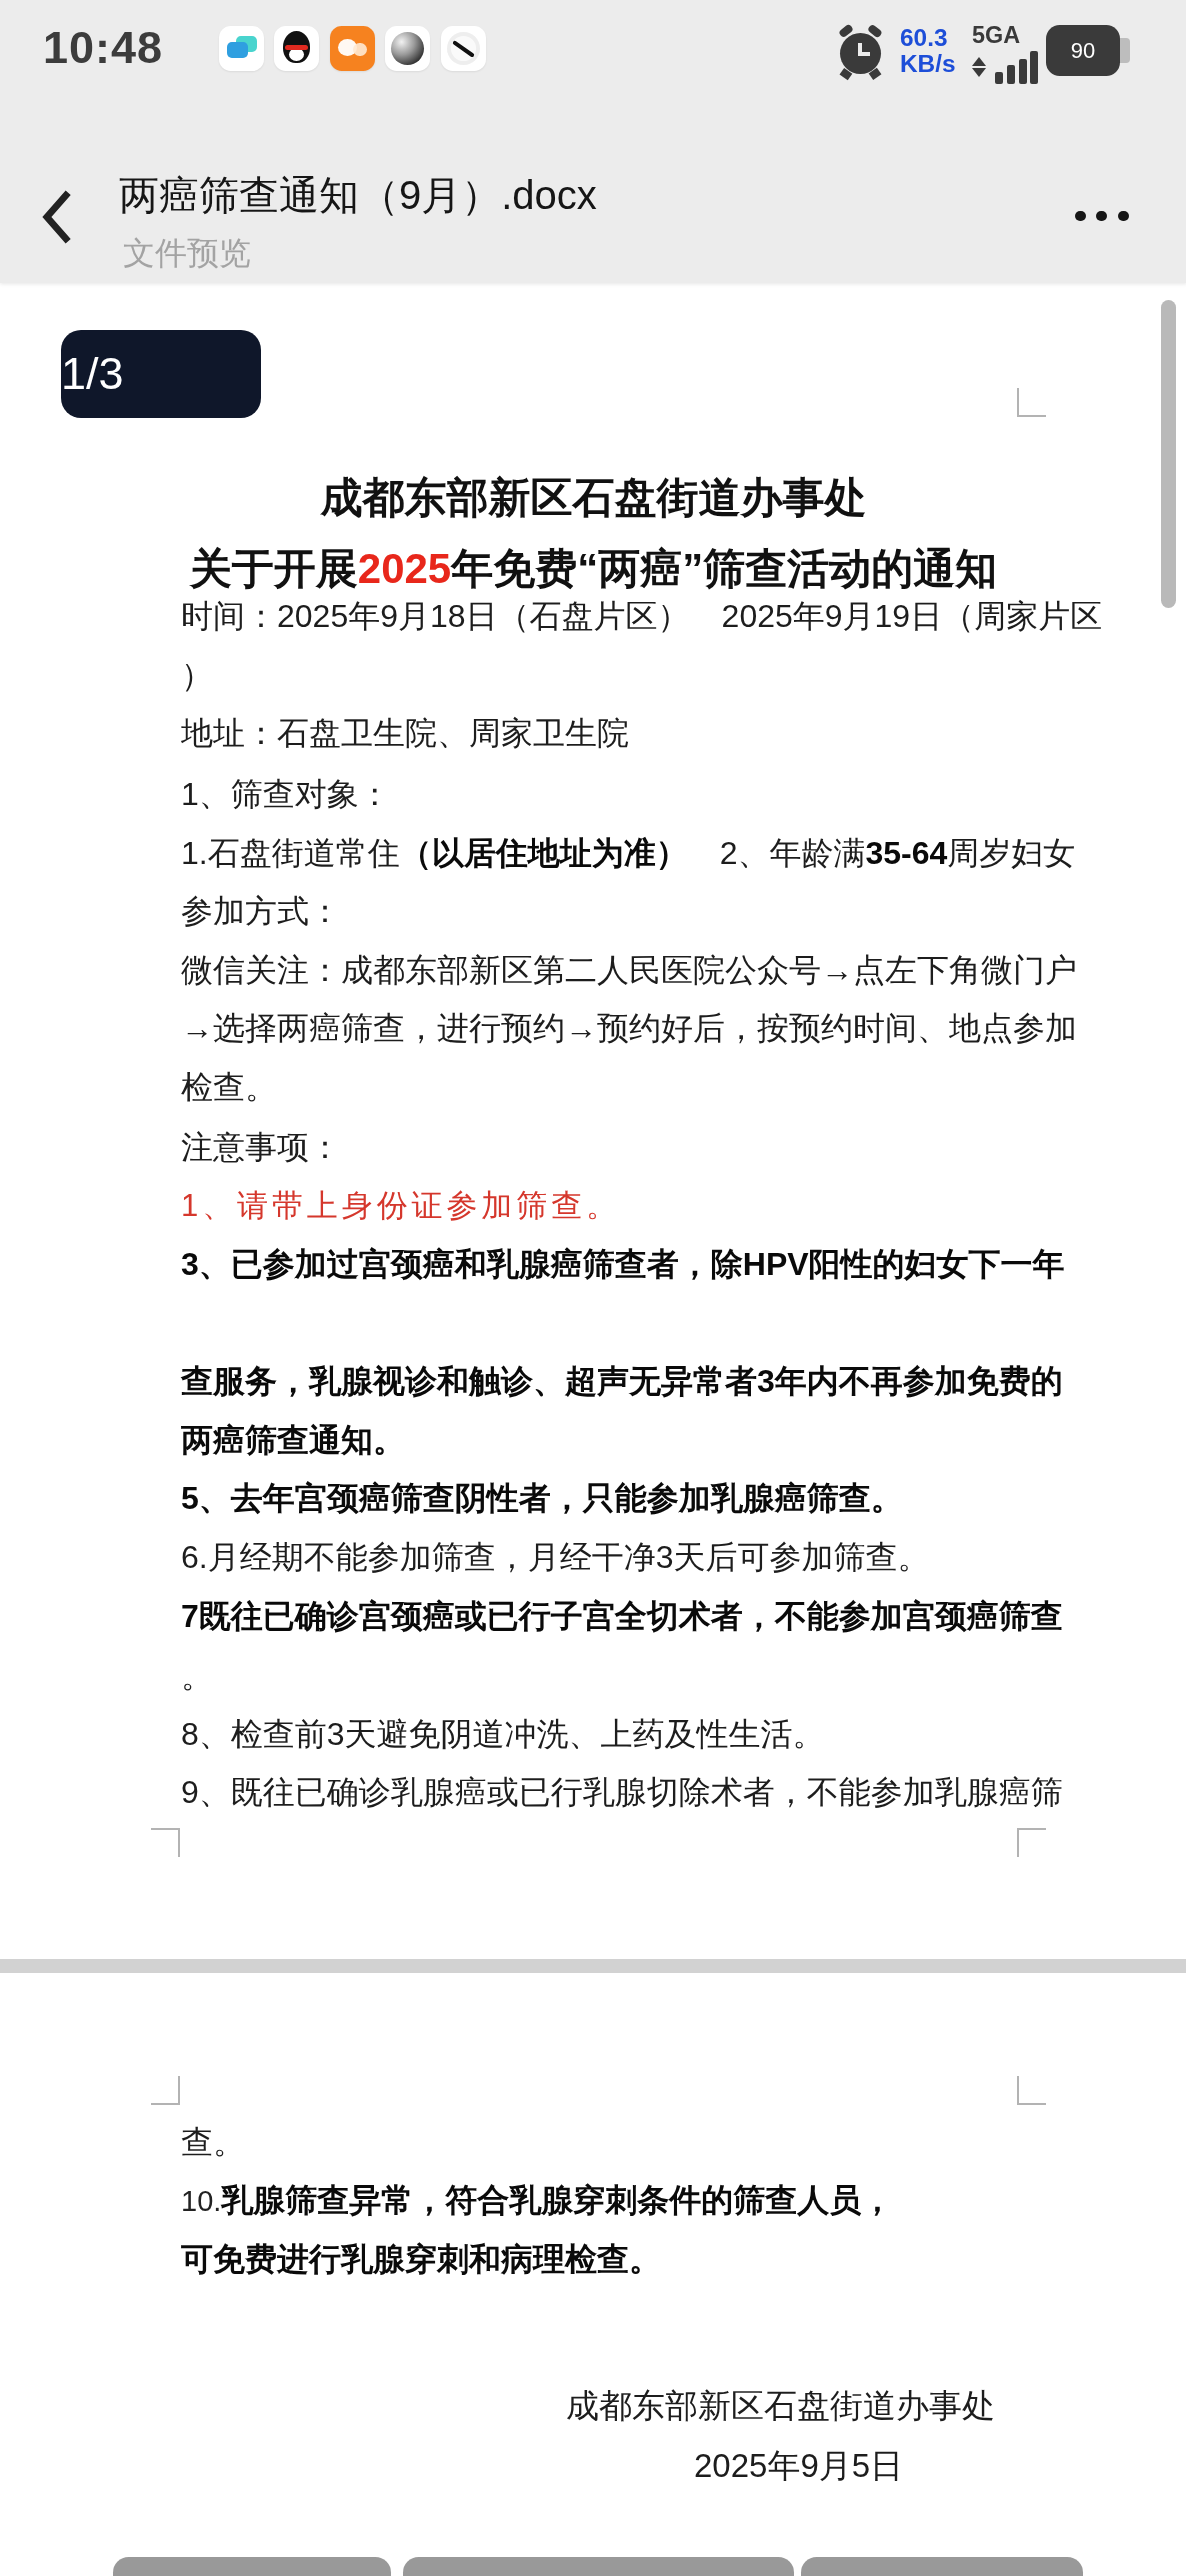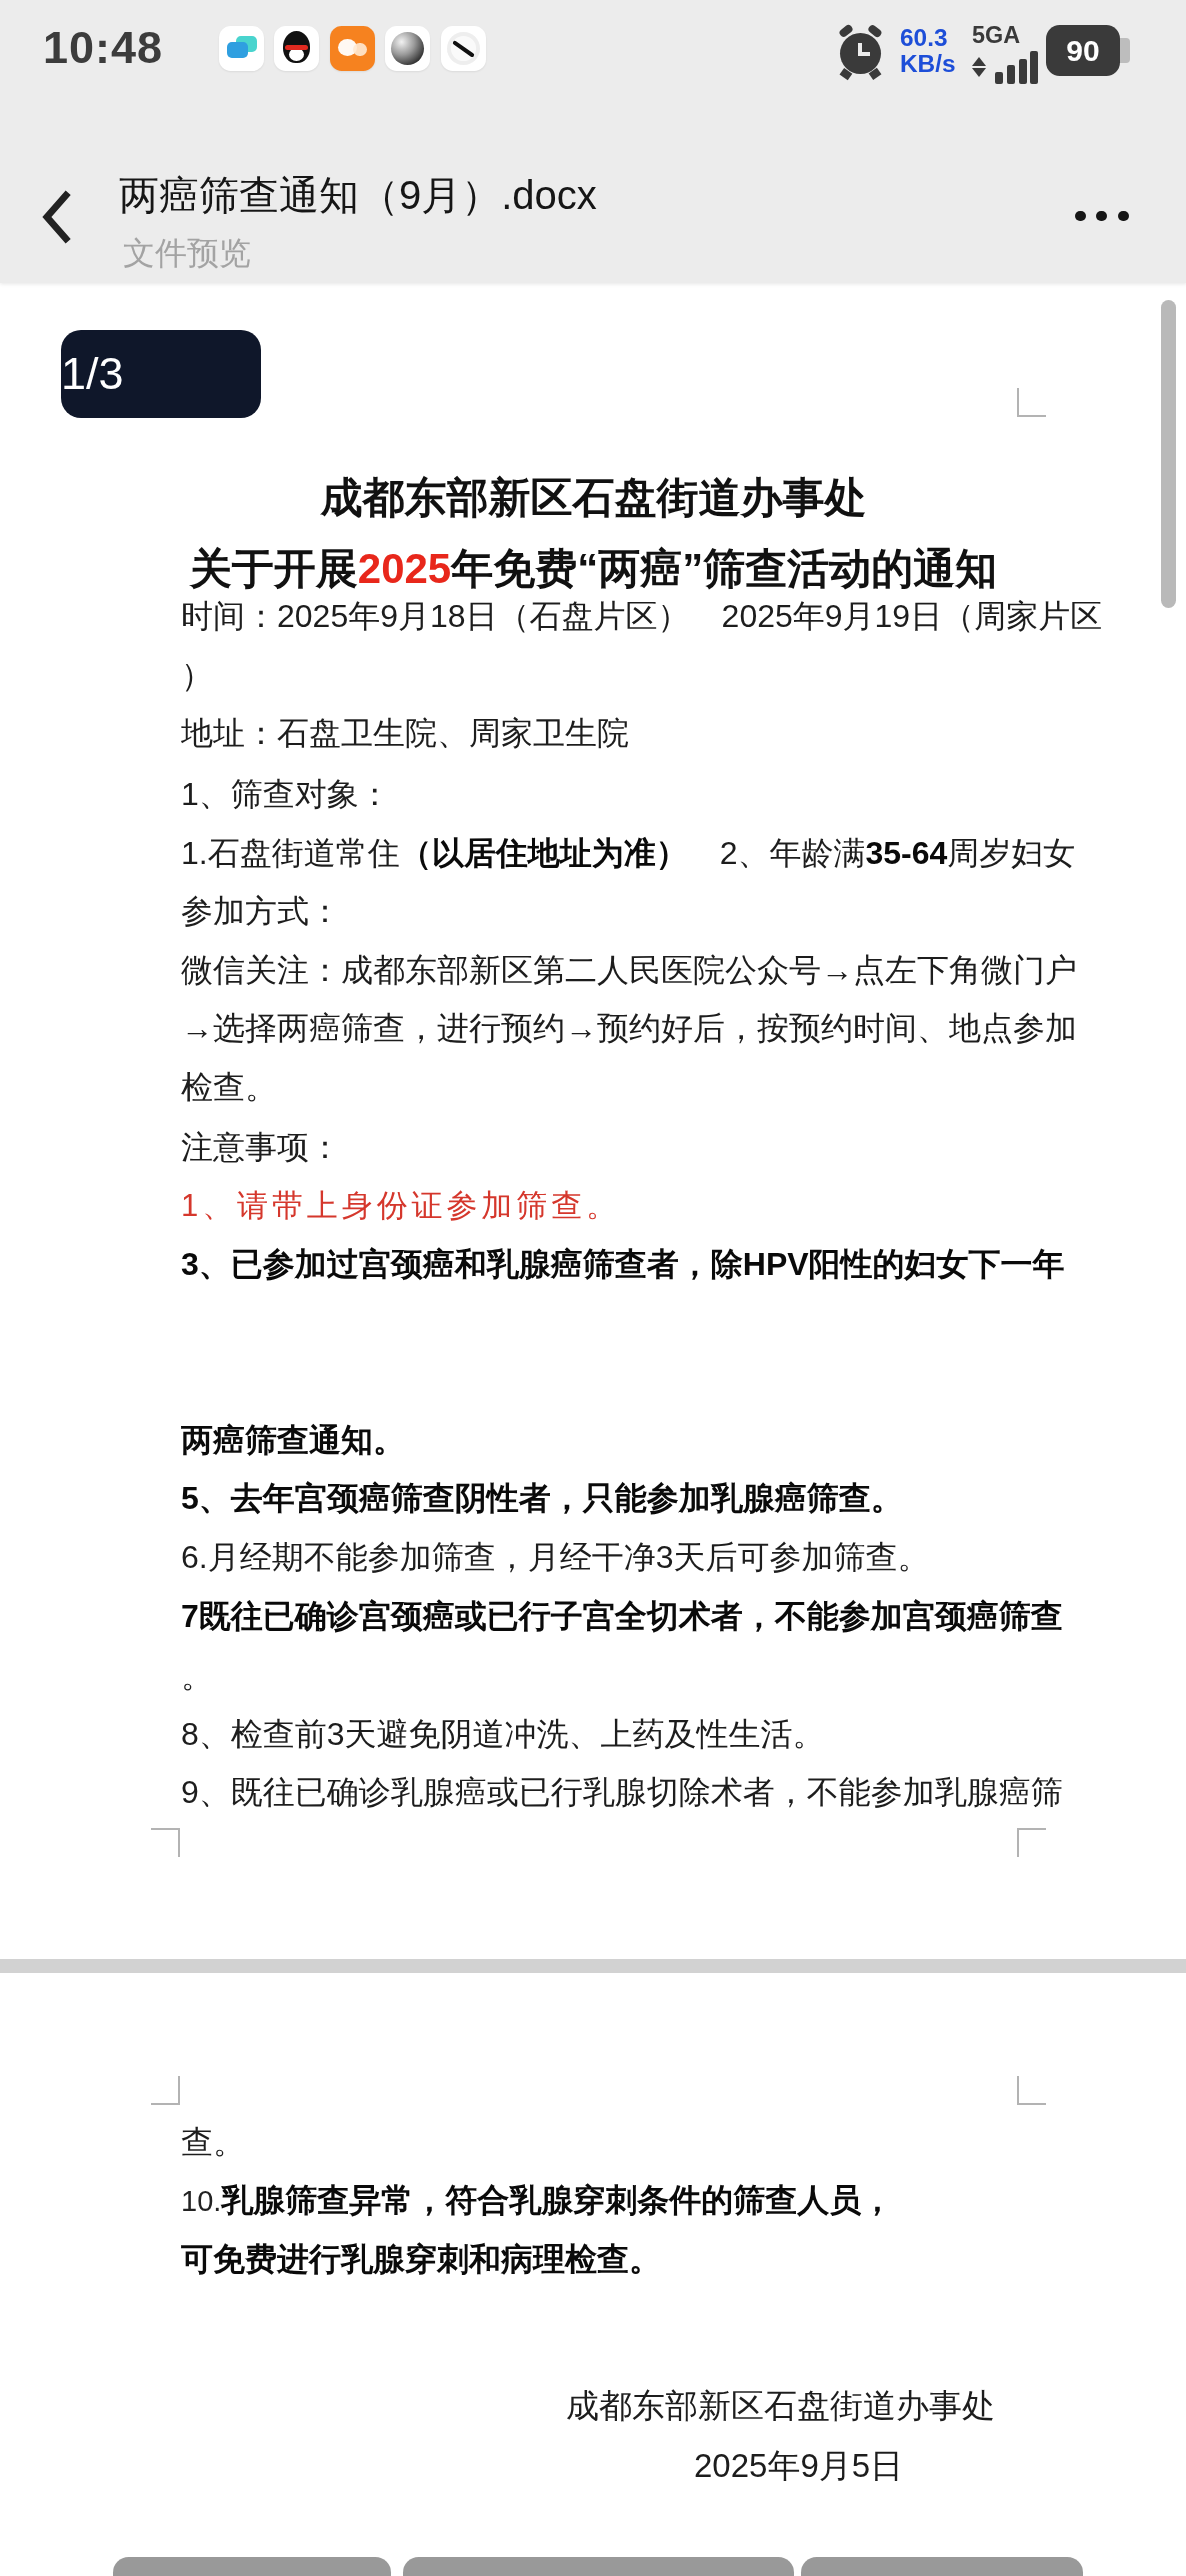--- a/index.html
+++ b/index.html
@@ -37,21 +37,21 @@
   .netspeed{position:absolute;left:900px;top:25px;width:68px;text-align:left;color:#1d4ed8;font-weight:700;font-size:24.4px;line-height:26px;}
   .sig{position:absolute;left:972px;top:21.5px;width:68px;}
   .sig .type{font-size:23.4px;font-weight:700;color:#3a3a3a;}
   .sig .arrows{position:absolute;left:0;top:35px;}
   .sig .up{width:0;height:0;border-left:7.8px solid transparent;border-right:7.8px solid transparent;border-bottom:9.8px solid #3a3a3a;margin-bottom:2.9px;}
   .sig .down{width:0;height:0;border-left:7.8px solid transparent;border-right:7.8px solid transparent;border-top:9.8px solid #3a3a3a;}
   .bars{position:absolute;left:23.4px;top:27px;height:35px;display:flex;align-items:flex-end;gap:3.9px;}
   .bars i{display:block;width:7.8px;background:#3a3a3a;border-radius:2px;}
   .bars .b1{height:11.7px;} .bars .b2{height:18.5px;} .bars .b3{height:25px;} .bars .b4{height:33px;}
 
-  .battery{position:absolute;left:1046px;top:25px;width:74px;height:51px;background:#3a3a3a;border-radius:13.7px;color:#fff;font-size:30px;font-weight:700;text-align:center;line-height:51px;}
+  .battery{position:absolute;left:1046px;top:25px;width:74px;height:51px;background:#3a3a3a;border-radius:13.7px;color:#fff;font-size:22px;font-weight:400;text-align:center;line-height:51px;}
   .battery-nub{position:absolute;left:1120px;top:38px;width:9.8px;height:25px;background:#bdbdbd;border-radius:0 3.9px 3.9px 0;}
 
   
   .back{position:absolute;left:39px;top:187px;width:39px;height:60px;cursor:pointer;}
   .hd-title{position:absolute;left:119px;top:168px;font-size:40px;color:#161616;white-space:nowrap;}
   .hd-sub{position:absolute;left:123px;top:232px;font-size:32px;color:#a3a3a3;}
   .more{position:absolute;left:1069px;top:201px;width:72px;height:31px;cursor:pointer;}
   .more i{position:absolute;top:9.8px;width:10.7px;height:10.7px;border-radius:50%;background:#161616;}
   .more .d1{left:5.9px;} .more .d2{left:27px;} .more .d3{left:49px;}
 
@@ -174,20 +174,21 @@
   <div class="line" style="top:704px;">地址：石盘卫生院、周家卫生院</div>
   <div class="line" style="top:765px;">1、筛查对象：</div>
   <div class="line" style="top:824px;"><span>1.石盘街道常住</span><span class="b">（以居住地址为准）</span><span>　2、年龄满</span><span class="b">35-64</span><span>周岁妇女</span></div>
   <div class="line" style="top:882px;">参加方式：</div>
   <div class="line" style="top:941px;">微信关注：成都东部新区第二人民医院公众号→点左下角微门户</div>
   <div class="line" style="top:999px;">→选择两癌筛查，进行预约→预约好后，按预约时间、地点参加</div>
   <div class="line" style="top:1058px;">检查。</div>
   <div class="line" style="top:1118px;">注意事项：</div>
   <div class="line red" style="top:1176px;">1、请带上身份证参加筛查。</div>
   <div class="line b" style="top:1235px;">3、已参加过宫颈癌和乳腺癌筛查者，除HPV阳性的妇女下一年</div>
+  <div class="line b" style="top:1352px;">查服务，乳腺视诊和触诊、超声无异常者3年内不再参加免费的</div>
   <div class="line b" style="top:1411px;">两癌筛查通知。</div>
   <div class="line b" style="top:1469px;">5、去年宫颈癌筛查阴性者，只能参加乳腺癌筛查。</div>
   <div class="line" style="top:1528px;">6.月经期不能参加筛查，月经干净3天后可参加筛查。</div>
   <div class="line b" style="top:1587px;">7既往已确诊宫颈癌或已行子宫全切术者，不能参加宫颈癌筛查</div>
   <div class="line" style="top:1647px;">。</div>
   <div class="line" style="top:1705px;">8、检查前3天避免阴道冲洗、上药及性生活。</div>
   <div class="line" style="top:1763px;">9、既往已确诊乳腺癌或已行乳腺切除术者，不能参加乳腺癌筛</div>
 
   <div class="pgsep"></div>
 

